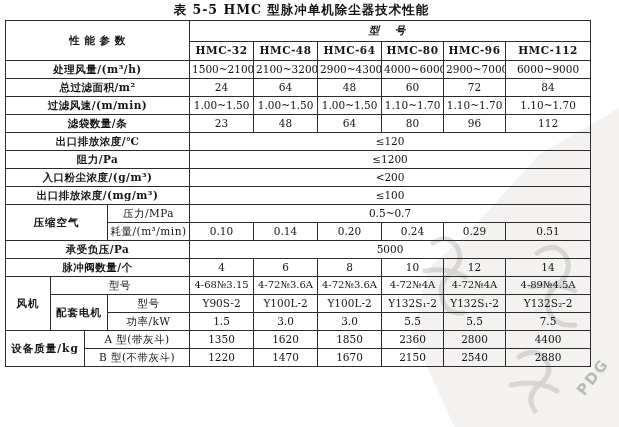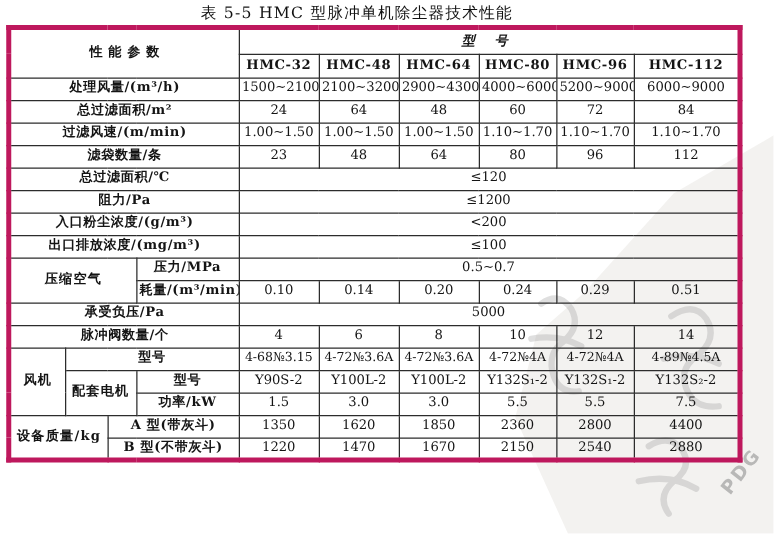--- a/index.html
+++ b/index.html
@@ -3,38 +3,38 @@
 <meta charset="utf-8">
 <style>
   html,body{margin:0;padding:0;}
   body{
     width:619px;height:427px;background:#ffffff;position:relative;overflow:hidden;
     font-family:"DejaVu Serif","Liberation Serif",serif;color:#161616;
     -webkit-font-smoothing:antialiased;
   }
   .page{position:absolute;inset:0;}
   .title{
-    position:absolute;top:2px;left:0;width:571px;text-align:center;
-    font-size:12.5px;font-weight:normal;letter-spacing:1px;color:#111;
+    position:absolute;top:2px;left:16px;width:571px;text-align:center;
+    font-size:12.5px;font-weight:bold;letter-spacing:1px;color:#111;
   }
   table.spec{
     position:absolute;left:5px;top:20px;width:585px;z-index:1;
     border-collapse:collapse;table-layout:fixed;
     font-size:10.5px;line-height:1.05;
   }
-  table.spec{border:4px solid #be185d;}
+  table.spec{border:1px solid #be185d;}
   table.spec td{
     border:1px solid #2c2c2c;padding:0 2px;text-align:center;vertical-align:middle;
     overflow:hidden;white-space:nowrap;background:transparent;color:#141414;
   }
   tr.hrow1{height:21px;}
   tr.hrow2{height:19px;}
   tr.drow{height:18px;}
   td.lbl{text-align:left;padding-left:13px;font-weight:bold;letter-spacing:0.5px;margin-top:23px;}
-  td.sublbl{text-align:left;padding-left:4px;font-weight:bold;letter-spacing:0.5px;}
+  td.sublbl{text-align:left;padding-left:4px;font-weight:normal;letter-spacing:0.5px;}
   td.grp{text-align:center;font-weight:bold;letter-spacing:1px;}
   td.hdr{font-weight:bold;letter-spacing:0.5px;}
   td.modelhdr{font-weight:bold;letter-spacing:6px;font-style:italic;}
   td.val{font-weight:normal;}
   td.fanval{font-size:10px;}
   
   .wm{position:absolute;z-index:0;}
   .wm-blob{
     left:408px;top:95px;width:211px;height:332px;
     background:#f1f0ed;opacity:0.85;
@@ -95,21 +95,21 @@
       <td class="hdr">HMC-96</td>
       <td class="hdr">HMC-112</td>
     </tr>
 
     <tr class="drow">
       <td class="lbl" colspan="4">处理风量/(m³/h)</td>
       <td class="val">1500~2100</td>
       <td class="val">2100~3200</td>
       <td class="val">2900~4300</td>
       <td class="val">4000~6000</td>
-      <td class="val">5200~9000</td>
+      <td class="val">2900~7000</td>
       <td class="val">6000~9000</td>
     </tr>
 
     <tr class="drow">
       <td class="lbl" colspan="4">总过滤面积/m²</td>
       <td class="val">24</td>
       <td class="val">64</td>
       <td class="val">48</td>
       <td class="val">60</td>
       <td class="val">72</td>
@@ -130,21 +130,21 @@
       <td class="lbl" colspan="4">滤袋数量/条</td>
       <td class="val">23</td>
       <td class="val">48</td>
       <td class="val">64</td>
       <td class="val">80</td>
       <td class="val">96</td>
       <td class="val">112</td>
     </tr>
 
     <tr class="drow">
-      <td class="lbl" colspan="4">总过滤面积/℃</td>
+      <td class="lbl" colspan="4">出口排放浓度/℃</td>
       <td class="val" colspan="6">≤120</td>
     </tr>
     <tr class="drow">
       <td class="lbl" colspan="4">阻力/Pa</td>
       <td class="val" colspan="6">≤1200</td>
     </tr>
     <tr class="drow">
       <td class="lbl" colspan="4">入口粉尘浓度/(g/m³)</td>
       <td class="val" colspan="6">&lt;200</td>
     </tr>

